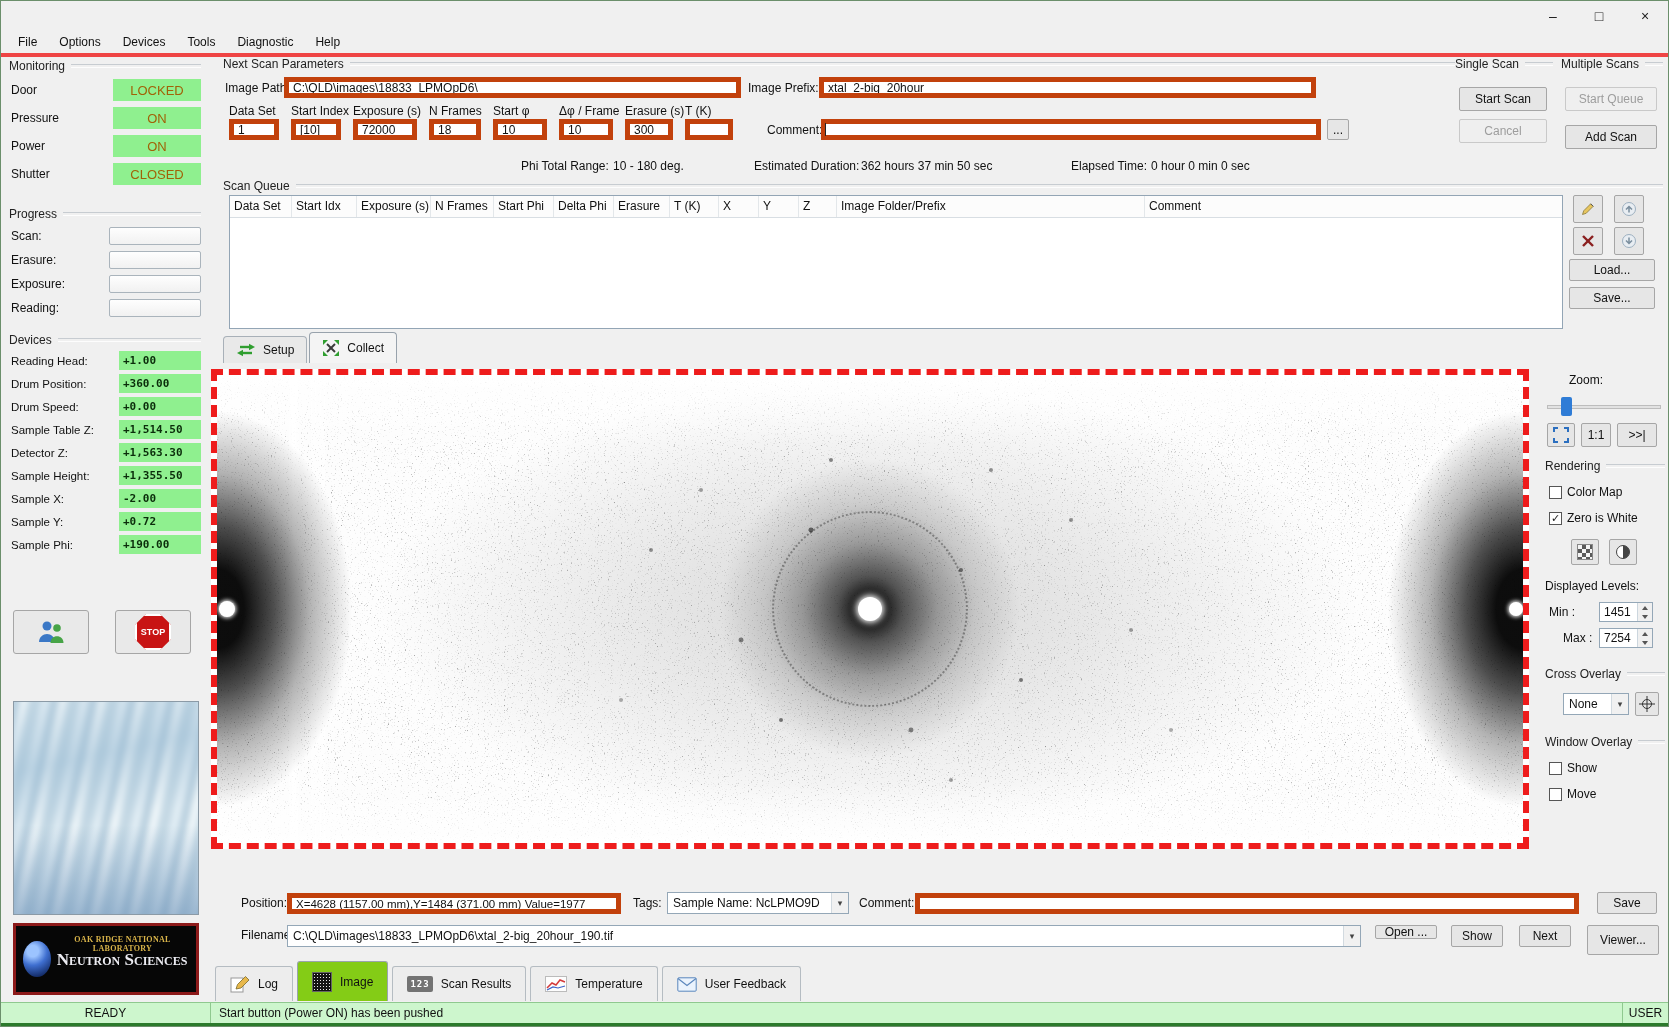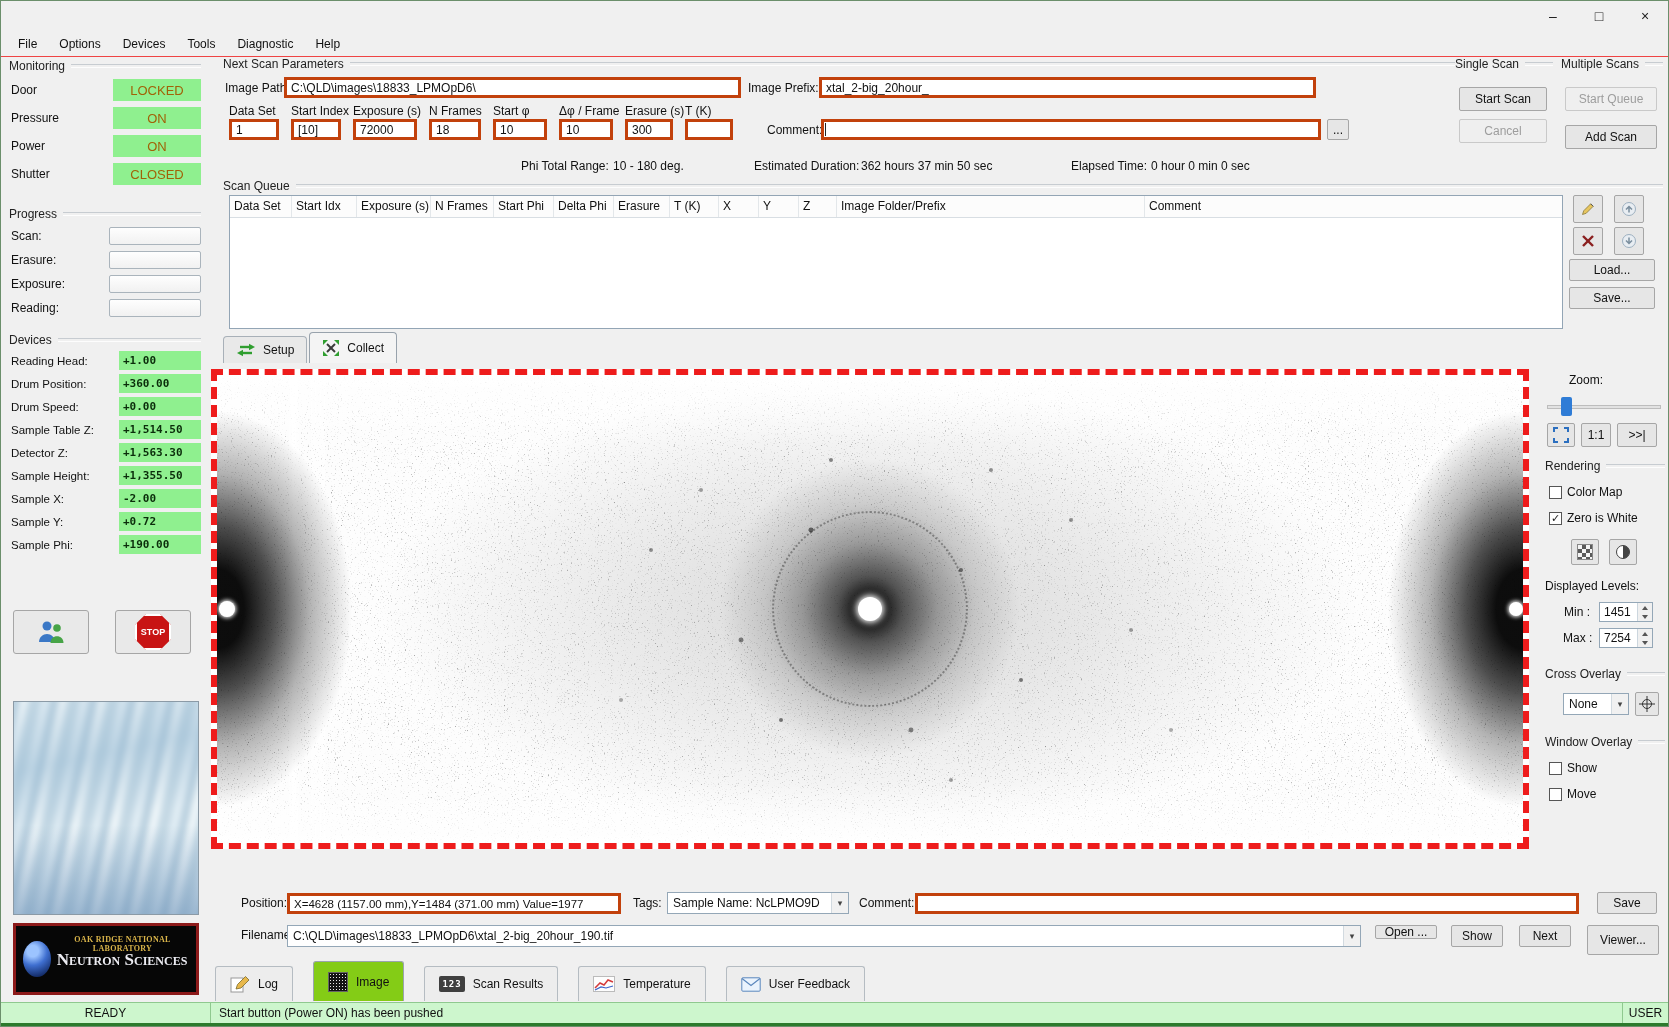--- a/index.html
+++ b/index.html
@@ -9,27 +9,27 @@
        overflow:hidden;border:1px solid #6b8f6b}
   .abs{position:absolute}
   .lbl{white-space:nowrap}
 
   
   .titlebar{position:absolute;left:0;top:0;right:0;height:30px;background:#fff;
             display:flex;align-items:center;gap:7px;padding-left:9px}
   .win-btns{position:absolute;right:0;top:0;height:30px;display:flex}
   .win-btn{width:46px;height:30px;display:flex;align-items:center;justify-content:center;font-size:14px;color:#222}
   .menubar{position:absolute;left:0;top:30px;right:0;height:26px;background:#f0f0f0;
-           display:flex;align-items:stretch;padding-left:6px;border-bottom:1px solid #ef4444}
+           display:flex;align-items:stretch;padding-left:6px;border-bottom:4px solid #ef4444}
   .menu-item{display:flex;align-items:center;padding:0 11px}
 
   
   .sec-head{display:flex;align-items:center;gap:6px;white-space:nowrap;color:#222}
   .sec-head::after{content:"";flex:1;height:2px;border-top:1px solid #c7ccd1;border-bottom:1px solid #fdfdfd}
-  .tbox{border:3px solid #c2410c;background:#fff;font:12px "Liberation Sans",sans-serif;
+  .tbox{border:5px solid #c2410c;background:#fff;font:12px "Liberation Sans",sans-serif;
         padding:1px 4px;height:21px;color:#111}
   .btn{display:flex;align-items:center;justify-content:center;background:#e6e6e6;
        border:1px solid #a6a6a6;border-radius:2px;font-size:12px;white-space:nowrap}
   .btn.disabled{color:#9d9d9d;background:#efefef;border-color:#c9c9c9}
   .combo{display:flex;align-items:center;border:1px solid #94a7b7;background:#fff;height:22px}
   .combo-val{flex:1;padding:0 5px;white-space:nowrap;overflow:hidden}
   .combo-btn{width:17px;align-self:stretch;display:flex;align-items:center;justify-content:center;
              background:#f1f1f1;border-left:1px solid #d2dae0;font-size:9px;color:#444}
   .chk{display:flex;align-items:center;gap:5px;white-space:nowrap}
   .chk-box{width:13px;height:13px;border:1px solid #555;background:#fff;display:flex;
@@ -116,25 +116,25 @@
      300px 120px 0 1px rgba(0,0,0,.3)}
 
   
   .right-panel{position:absolute;left:1540px;top:360px;width:128px;height:478px}
   .slider-track{position:absolute;left:6px;right:8px;top:44px;height:4px;background:#e2e2e2;border:1px solid #bdbdbd}
   .slider-thumb{position:absolute;left:20px;top:36px;width:11px;height:19px;background:#2f7cd6;border-radius:2px}
   .checker{width:16px;height:16px;border:1px solid #888;
      background:conic-gradient(#5a5a5a 25%,#f4f4f4 0 50%,#5a5a5a 0 75%,#f4f4f4 0);background-size:8px 8px}
 
   
-  .btabs{position:absolute;left:214px;top:960px;height:40px;display:flex;gap:20px;align-items:flex-end}
+  .btabs{position:absolute;left:214px;top:960px;height:40px;display:flex;gap:4px;align-items:flex-end}
   .btab{display:flex;align-items:center;gap:8px;padding:0 14px;border:1px solid #b5bcc2;border-bottom:none;
         background:#ededed;border-radius:3px 3px 0 0;height:35px}
   .btab.active{background:#84cc16;height:40px;border-color:#9aa4ad}
-  .badge123{background:#404040;color:#fff;font:700 9px "DejaVu Sans Mono",monospace;padding:3px 3px;border-radius:2px;letter-spacing:1px}
+  .badge123{background:#737373;color:#fff;font:700 9px "DejaVu Sans Mono",monospace;padding:3px 3px;border-radius:2px;letter-spacing:1px}
   .speckle-icon{width:20px;height:20px;background-color:#141414;border:1px solid #666;
      background-image:radial-gradient(rgba(255,255,255,.9) .7px,transparent .8px);background-size:3px 3px}
   .statusbar{position:absolute;left:0;top:1001px;right:0;height:21px;background:#cdf6cd;border-top:1px solid #8fc98f;
              display:flex;align-items:stretch}
   .status-cell{display:flex;align-items:center;padding:0 8px}
   .status-strip{position:absolute;left:0;right:0;top:1022px;height:5px;background:#2c7a2c}
 </style>
 </head>
 <body>
 
@@ -447,21 +447,21 @@
       <span class="checker"></span>
     </div>
     <div class="btn ib abs" style="left:68px;top:178px;width:28px;height:26px">
       <svg width="16" height="16" viewBox="0 0 16 16">
         <circle cx="8" cy="8" r="6.5" fill="#fff" stroke="#444"></circle>
           <path d="M8 1.5a6.5 6.5 0 0 1 0 13z" fill="#444"></path>
       </svg>
     </div>
 
     <span class="lbl abs" style="left:4px;top:218px">Displayed Levels:</span>
-    <span class="lbl abs" style="left:23px;top:244px">Min :</span>
+    <span class="lbl abs" style="left:8px;top:244px">Min :</span>
     <div class="spin abs" style="left:58px;top:241px">
       <span class="spin-val">1451</span>
       <span class="spin-btns">
           <span class="spin-btn">
             <span class="tri-up"></span>
           </span>
           <span class="spin-btn">
             <span class="tri-dn"></span>
           </span>
         </span>

